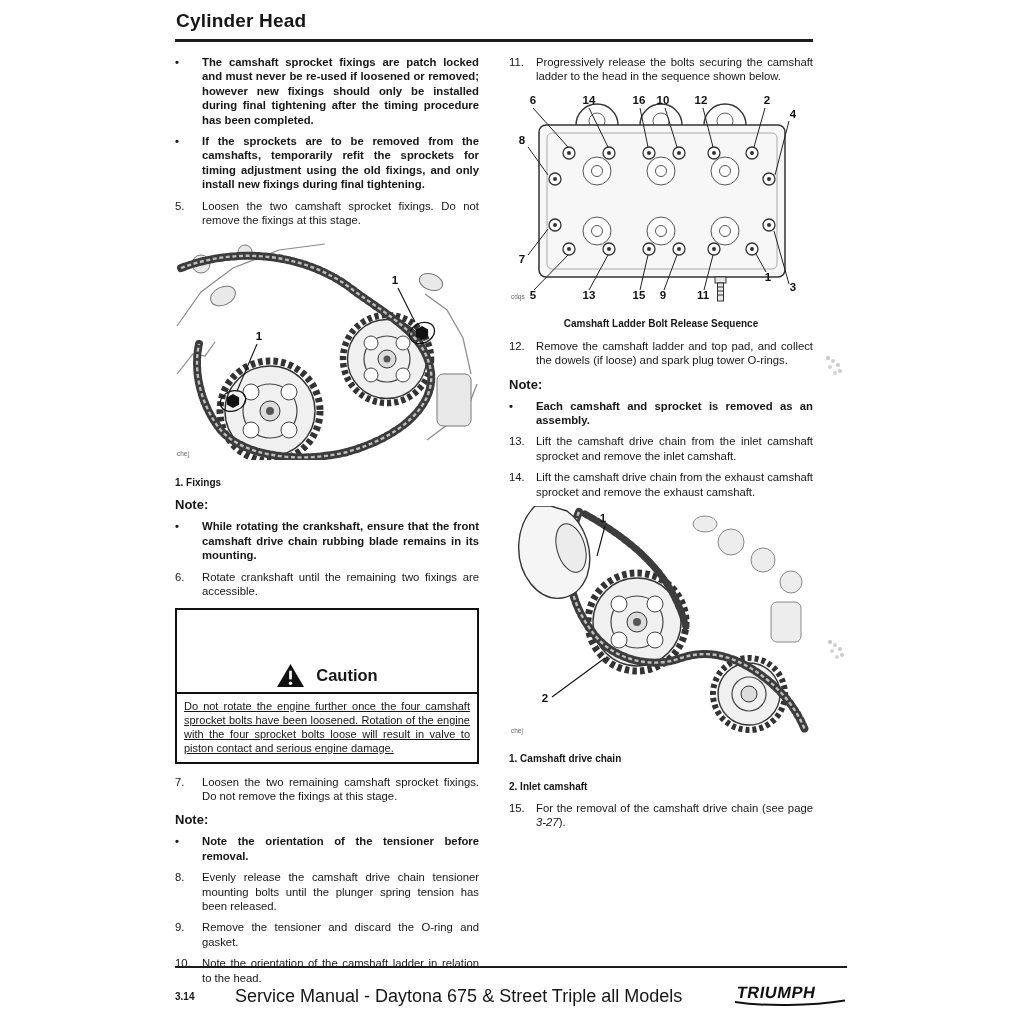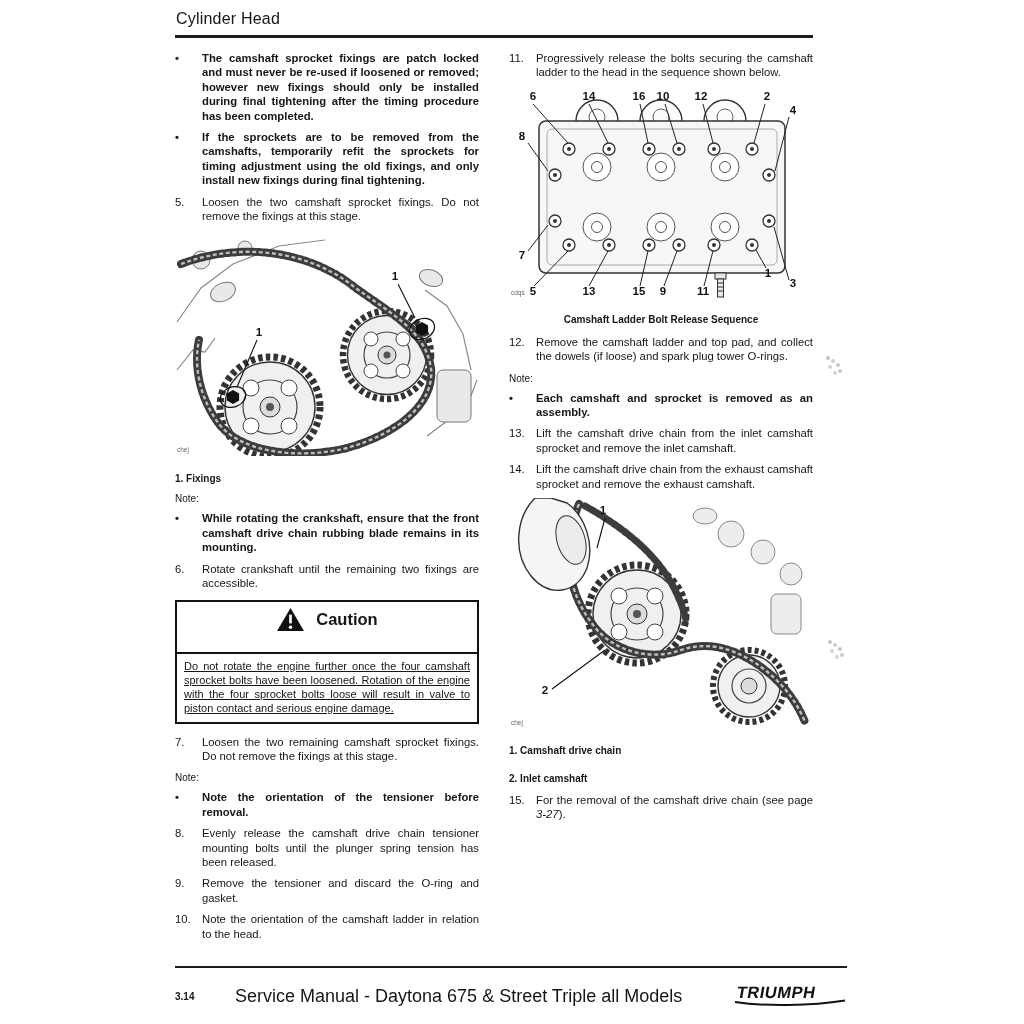--- a/index.html
+++ b/index.html
@@ -1,32 +1,32 @@
 <!DOCTYPE html>
 <html><head>
 <meta charset="utf-8">
 <style>
   * { margin:0; padding:0; box-sizing:border-box; }
   html,body { background:#ffffff; }
   body { width:1024px; height:1024px; font-family:"Liberation Sans", sans-serif; color:#161616; }
   .page { position:relative; width:1024px; height:1024px; background:#fff; overflow:hidden; }
   .content { position:absolute; left:175px; top:8px; width:638px; }
-  .page-title { font-size:16px; font-weight:normal; letter-spacing:.2px; margin:2px 0 7px 1px; }
+  .page-title { font-size:19px; font-weight:bold; letter-spacing:.2px; margin:2px 0 7px 1px; }
   .title-rule { height:3px; background:#1d1d1d; margin-bottom:13px; }
   .columns { display:flex; gap:30px; }
   .col { width:304px; }
   .body-text { font-size:11.3px; line-height:14.4px; }
   .para { display:flex; margin-bottom:7px; }
   .para .num { flex:0 0 27px; }
   .para .text { flex:1; text-align:justify; }
   .bold { font-weight:bold; }
   .italic { font-style:italic; }
-  .note-label { font-weight:normal; font-size:10px; margin:9px 0 7px; }
+  .note-label { font-weight:bold; font-size:13px; margin:9px 0 7px; }
   .caution-box { border:2px solid #111; margin:9px 0 11px; }
-  .caution-head { display:flex; align-items:center; justify-content:center; gap:11px; padding:5px 0 20px; border-bottom:2px solid #111; }
+  .caution-head { display:flex; align-items:center; justify-content:center; gap:11px; padding:5px 0 4px; border-bottom:2px solid #111;margin-top:48px; }
   .caution-title { font-size:16.5px; font-weight:bold; }
   .caution-body { font-size:11px; line-height:14px; padding:5px 7px 7px; text-align:justify;text-decoration:underline; }
   .fig { margin:3px 0 2px; }
   .fig svg { display:block; }
   .fig-caption { font-size:10px; font-weight:bold; margin:17px 0 9px; }
   .fig-caption.center { text-align:center; margin-top:3px; margin-bottom:10px; }
   .fig-caption.tight { margin-bottom:2px; }
   svg text.lbl { font:bold 11.5px "Liberation Sans", sans-serif; fill:#111; }
   svg text.credit { font:6.5px "Liberation Sans", sans-serif; fill:#666; }
   .footer-rule { position:absolute; left:175px; top:966px; width:672px; height:2px; background:#1d1d1d; }

